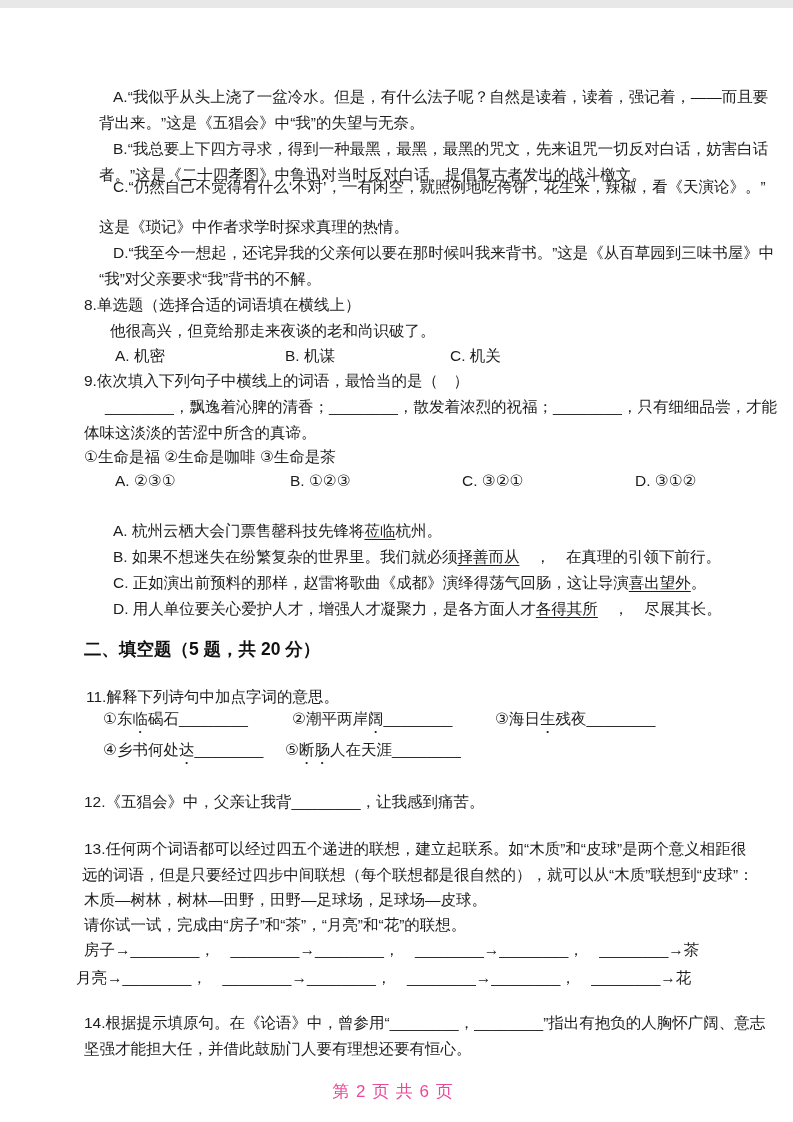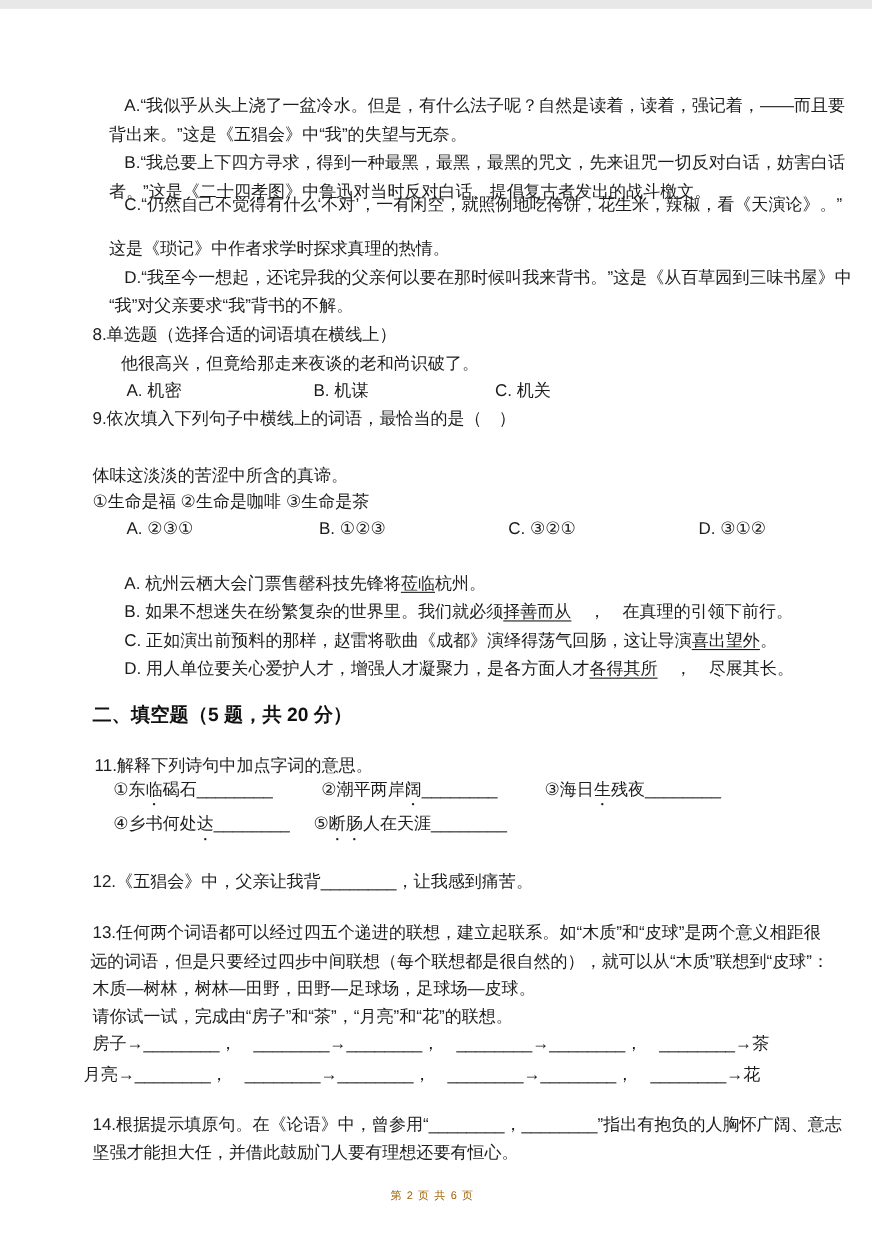--- a/index.html
+++ b/index.html
@@ -31,22 +31,22 @@
   }
   .section-title{
     font-size:17.5px;
     font-weight:bold;
     color:#111;
   }
   .footer{
     position:absolute;
     left:0;right:7px;
     text-align:center;
-    font-size:10px;
-    color:#a16207;
+    font-size:17px;
+    color:#ec4899;
     letter-spacing:1px;
   }
 </style>
 </head>
 <body>
 
 <div class="page">
 
   <div class="ln" style="top:78px;left:113px">A.“我似乎从头上浇了一盆冷水。但是，有什么法子呢？自然是读着，读着，强记着，——而且要</div>
   <div class="ln" style="top:104px;left:99px">背出来。”这是《五猖会》中“我”的失望与无奈。</div>
@@ -57,20 +57,21 @@
   <div class="ln" style="top:234px;left:113px">D.“我至今一想起，还诧异我的父亲何以要在那时候叫我来背书。”这是《从百草园到三味书屋》中</div>
   <div class="ln" style="top:260px;left:99px">“我”对父亲要求“我”背书的不解。</div>
 
   <div class="ln" style="top:286px;left:84px">8.单选题（选择合适的词语填在横线上）</div>
   <div class="ln" style="top:312px;left:110px">他很高兴，但竟给那走来夜谈的老和尚识破了。</div>
   <div class="ln" style="top:337px;left:115px">A. 机密</div>
   <div class="ln" style="top:337px;left:285px">B. 机谋</div>
   <div class="ln" style="top:337px;left:450px">C. 机关</div>
 
   <div class="ln" style="top:362px;left:84px">9.依次填入下列句子中横线上的词语，最恰当的是（　）</div>
+  <div class="ln" style="top:388px;left:105px">________，飘逸着沁脾的清香；________，散发着浓烈的祝福；________，只有细细品尝，才能</div>
   <div class="ln" style="top:414px;left:84px">体味这淡淡的苦涩中所含的真谛。</div>
   <div class="ln" style="top:438px;left:84px">①生命是福 ②生命是咖啡 ③生命是茶</div>
   <div class="ln" style="top:462px;left:115px">A. ②③①</div>
   <div class="ln" style="top:462px;left:290px">B. ①②③</div>
   <div class="ln" style="top:462px;left:462px">C. ③②①</div>
   <div class="ln" style="top:462px;left:635px">D. ③①②</div>
 
   <div class="ln" style="top:538px;left:113px">
     <span>B. 如果不想迷失在纷繁复杂的世界里。我们就必须</span><span class="ul">择善而从</span><span>　，　在真理的引领下前行。</span>
   </div>

